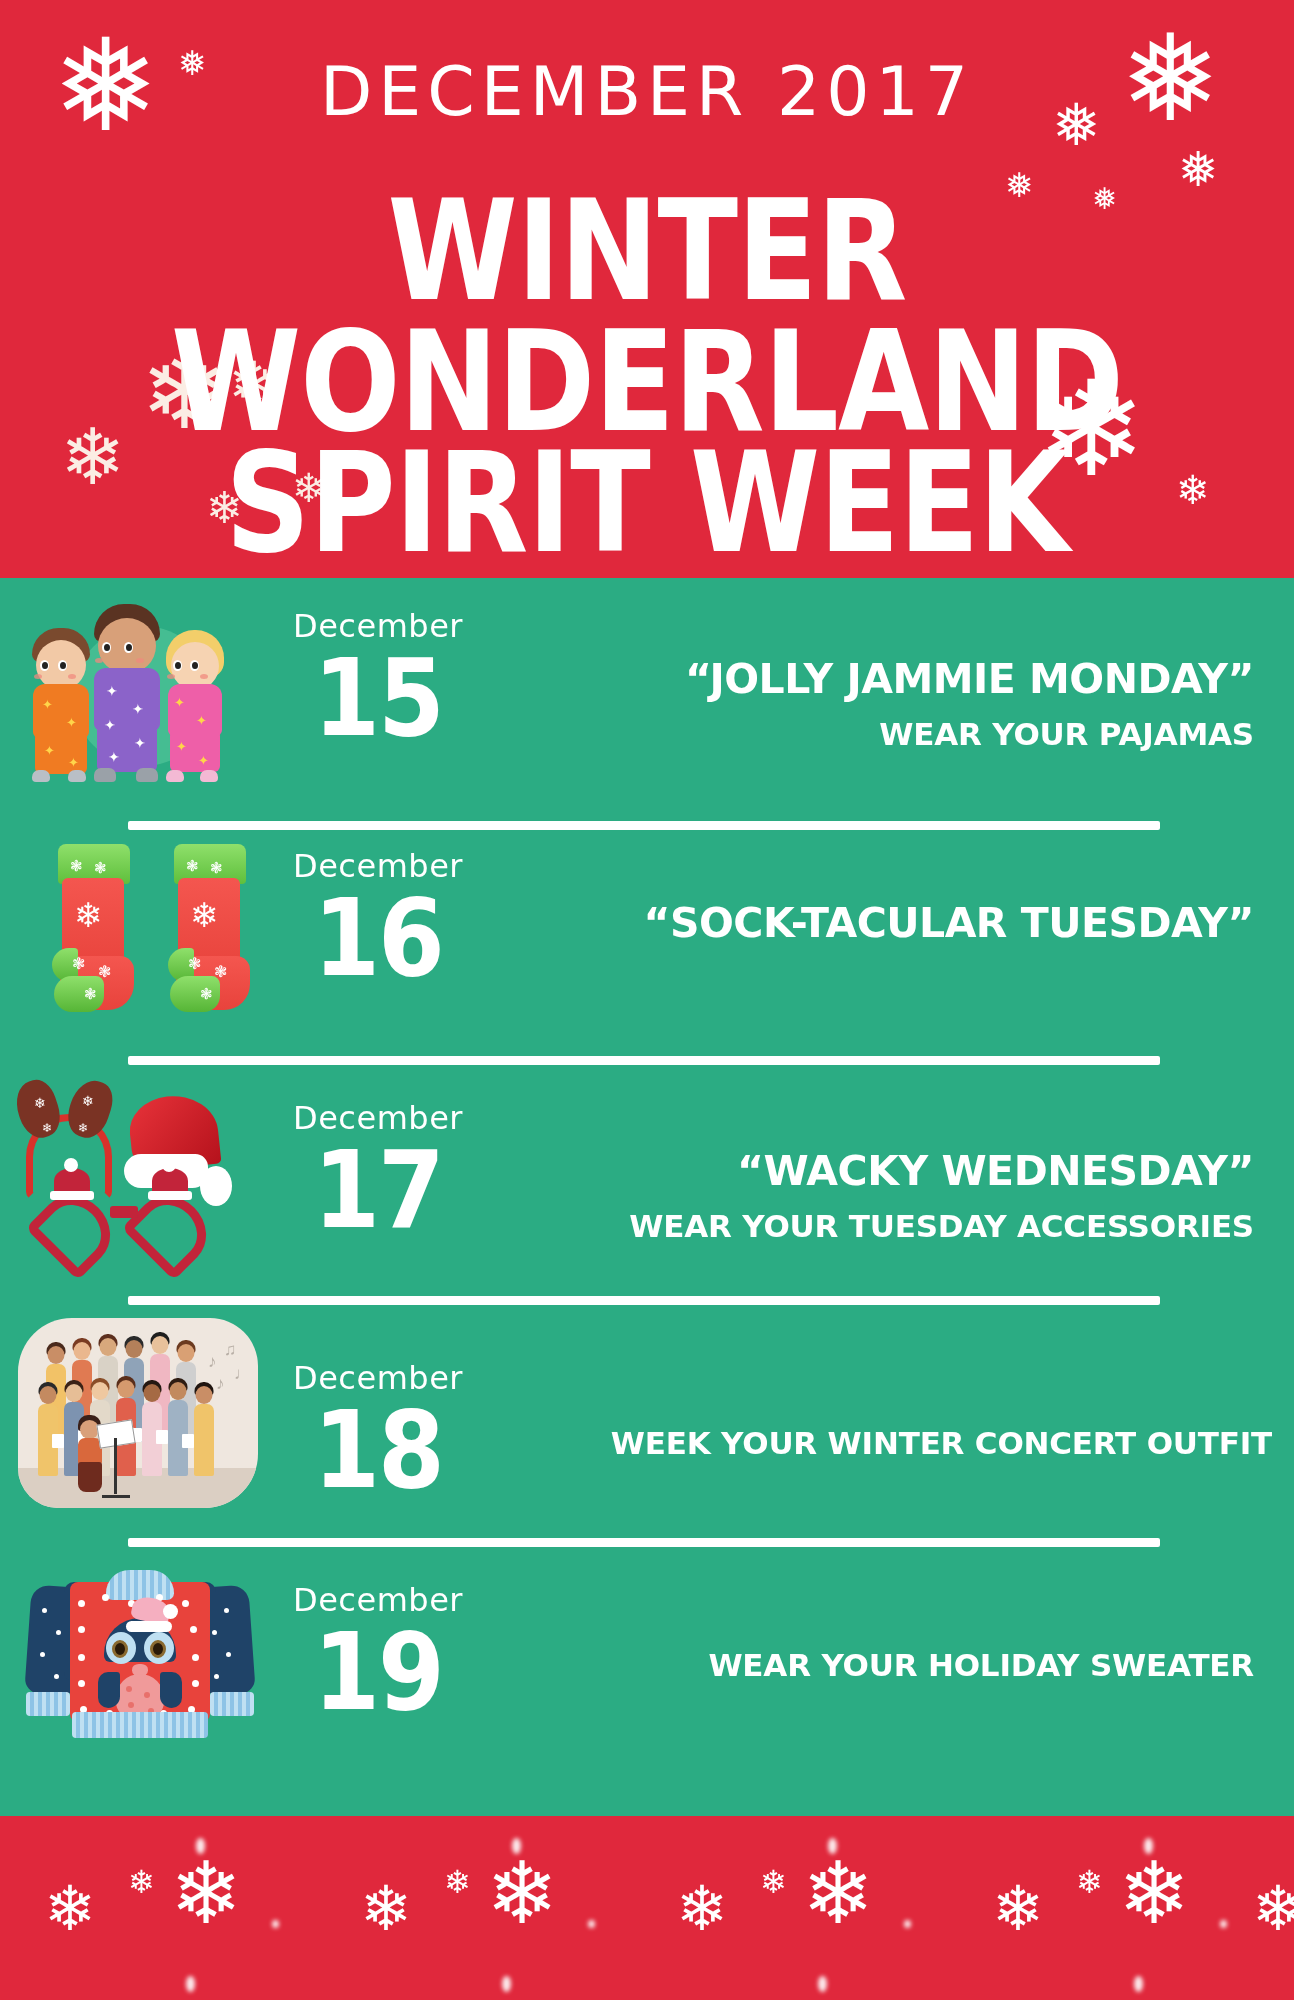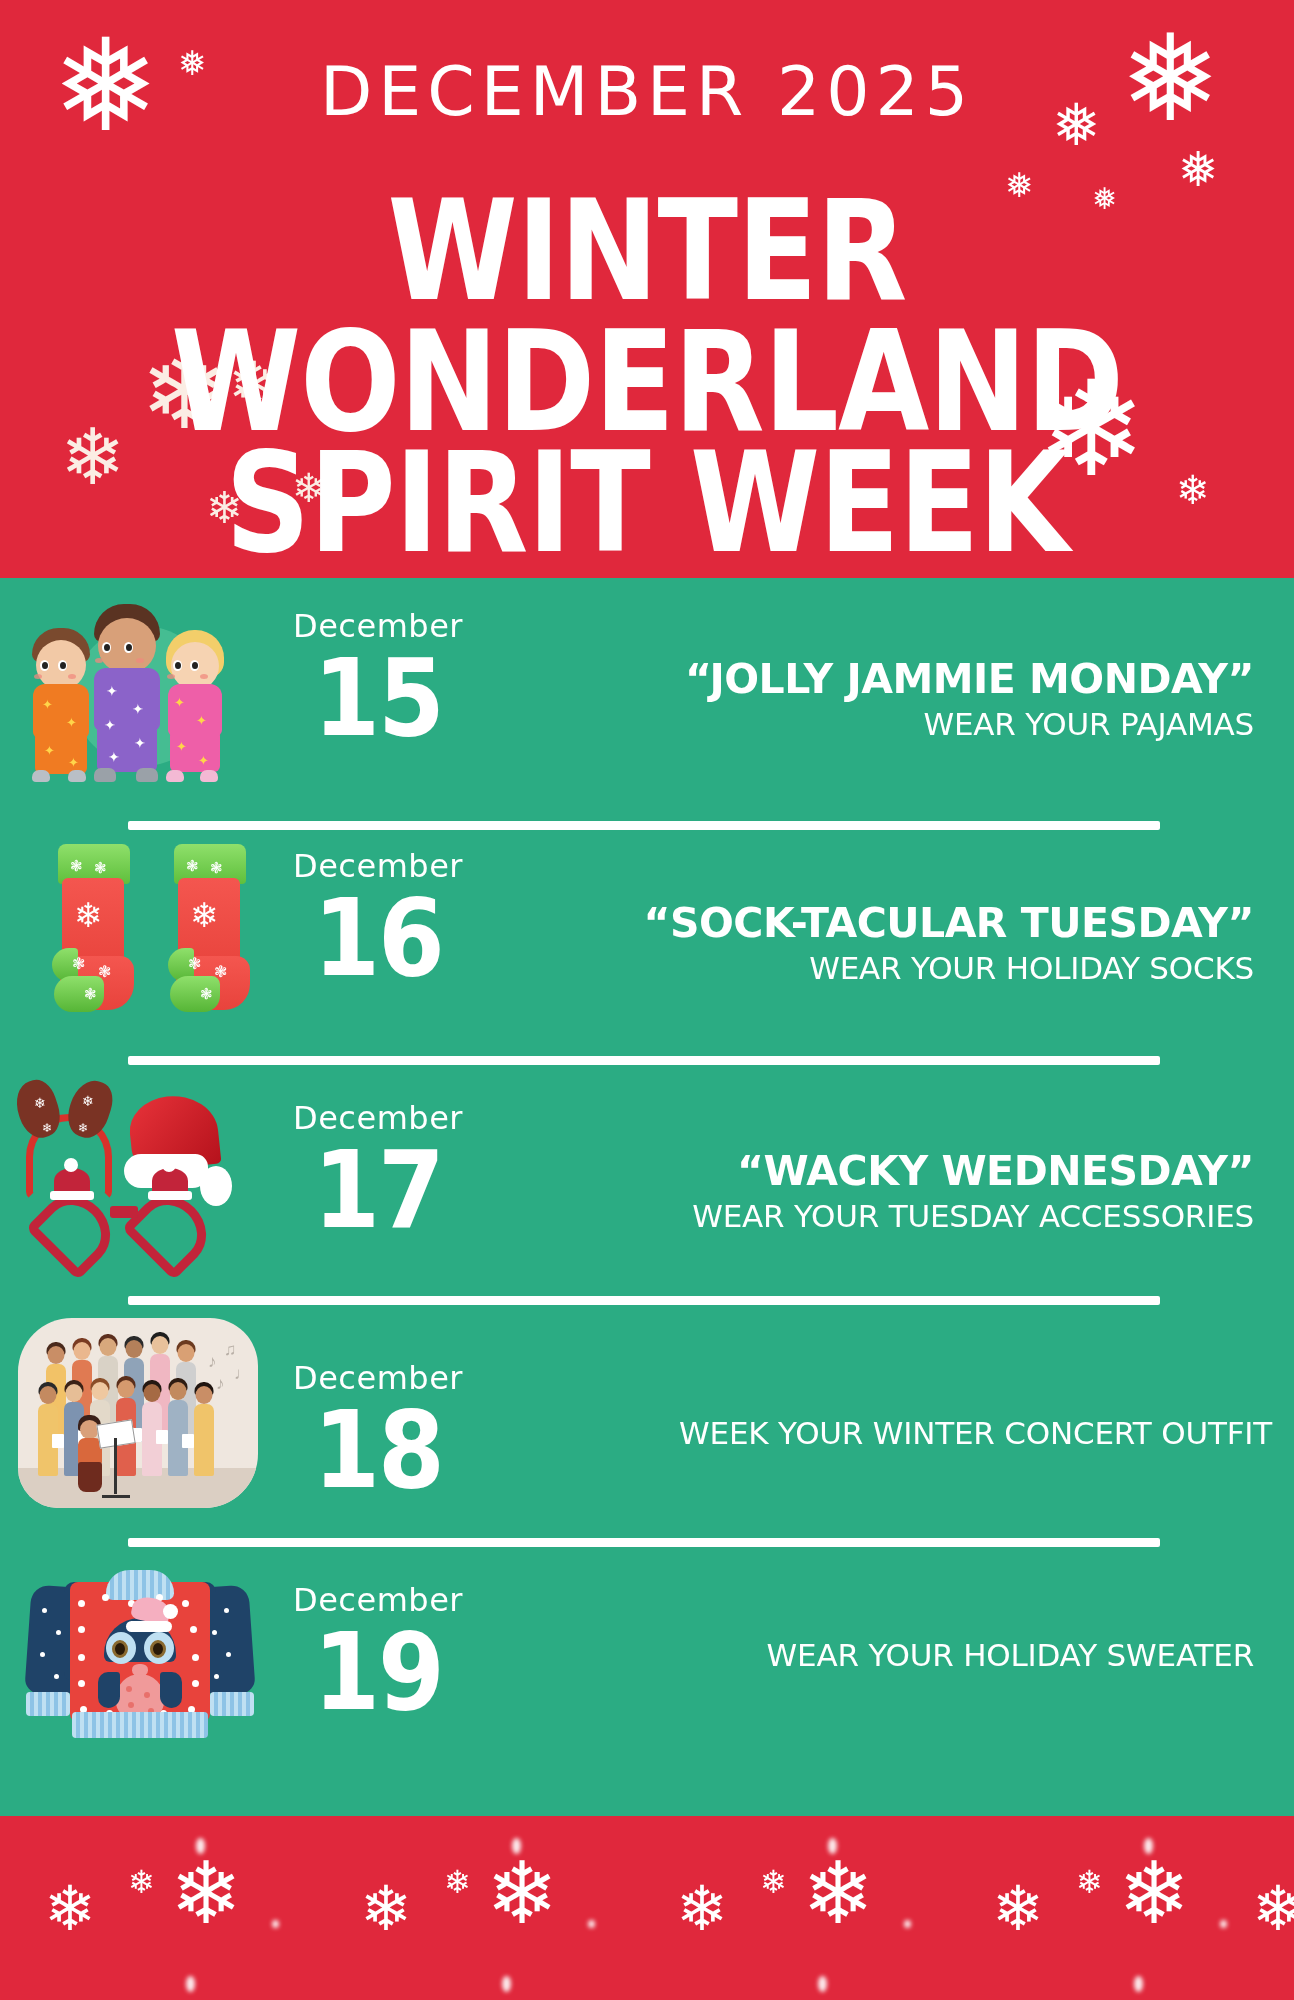--- a/index.html
+++ b/index.html
@@ -66,22 +66,22 @@
   }
   .row .txtcol {
     position:absolute; right:40px; width:800px; text-align:right; color:#fff;
   }
   .row .ttl {
     font-size:41px; font-weight:bold; letter-spacing:-0.5px;
     font-family:"DejaVu Sans", sans-serif; line-height:1.05;
     white-space:nowrap;
   }
   .row .sub {
-    font-size:31px; font-weight:normal; letter-spacing:-0.2px;
-    font-family:"DejaVu Sans", sans-serif; line-height:1.1; margin-top:6px;
+    font-size:31px; font-weight:bold; letter-spacing:-0.2px;
+    font-family:"DejaVu Sans", sans-serif; line-height:1.1; margin-top:16px;
     white-space:nowrap;
   }
   .divider {
     position:absolute; left:128px; width:1032px; height:9px;
     background:#fff; border-radius:2px;
   }
 
   
   .footer {
     position:absolute; left:0; top:1816px; width:1294px; height:184px;
@@ -203,21 +203,21 @@
     <div class="flake warm" style="left:292px; top:468px; font-size:40px;">❄</div>
 
     <div class="flake" style="left:1120px; top:18px; font-size:120px;">❅</div>
     <div class="flake" style="left:1052px; top:96px; font-size:58px;">❅</div>
     <div class="flake" style="left:1178px; top:146px; font-size:48px;">❅</div>
     <div class="flake" style="left:1005px; top:168px; font-size:34px;">❅</div>
     <div class="flake" style="left:1092px; top:184px; font-size:30px;">❅</div>
     <div class="flake" style="left:1036px; top:364px; font-size:132px;">❄</div>
     <div class="flake" style="left:1176px; top:470px; font-size:40px;">❄</div>
 
-    <div class="hdr-month">DECEMBER 2025</div>
+    <div class="hdr-month">DECEMBER 2017</div>
 
     <div class="hdr-title">
       <span class="hdr-l1">WINTER WONDERLAND</span>
       <span class="hdr-l2">SPIRIT WEEK</span>
     </div>
   </div>
 
   <div class="rows">
 
     <div class="row" style="top:18px; height:228px;">
@@ -319,21 +319,20 @@
             <span class="sf" style="left:34px; top:142px; font-size:15px;">❃</span>
           </div>
         </div>
       </div>
       <div class="datecol" style="top:10px;">
         <div class="dmonth">December</div>
         <span class="dnum">16</span>
       </div>
       <div class="txtcol" style="top:62px;">
         <div class="ttl">“SOCK-TACULAR TUESDAY”</div>
-        <div class="sub">WEAR YOUR HOLIDAY SOCKS</div>
       </div>
     </div>
     <div class="divider" style="top:478px;"></div>
 
     <div class="row" style="top:496px; height:228px;">
       <div class="art" style="top:0; left:12px;">
         <div class="acc">
           <div>
             <div class="antler-band"></div>
             <div class="antler" style="left:6px; top:6px; transform:rotate(-18deg);"></div>

